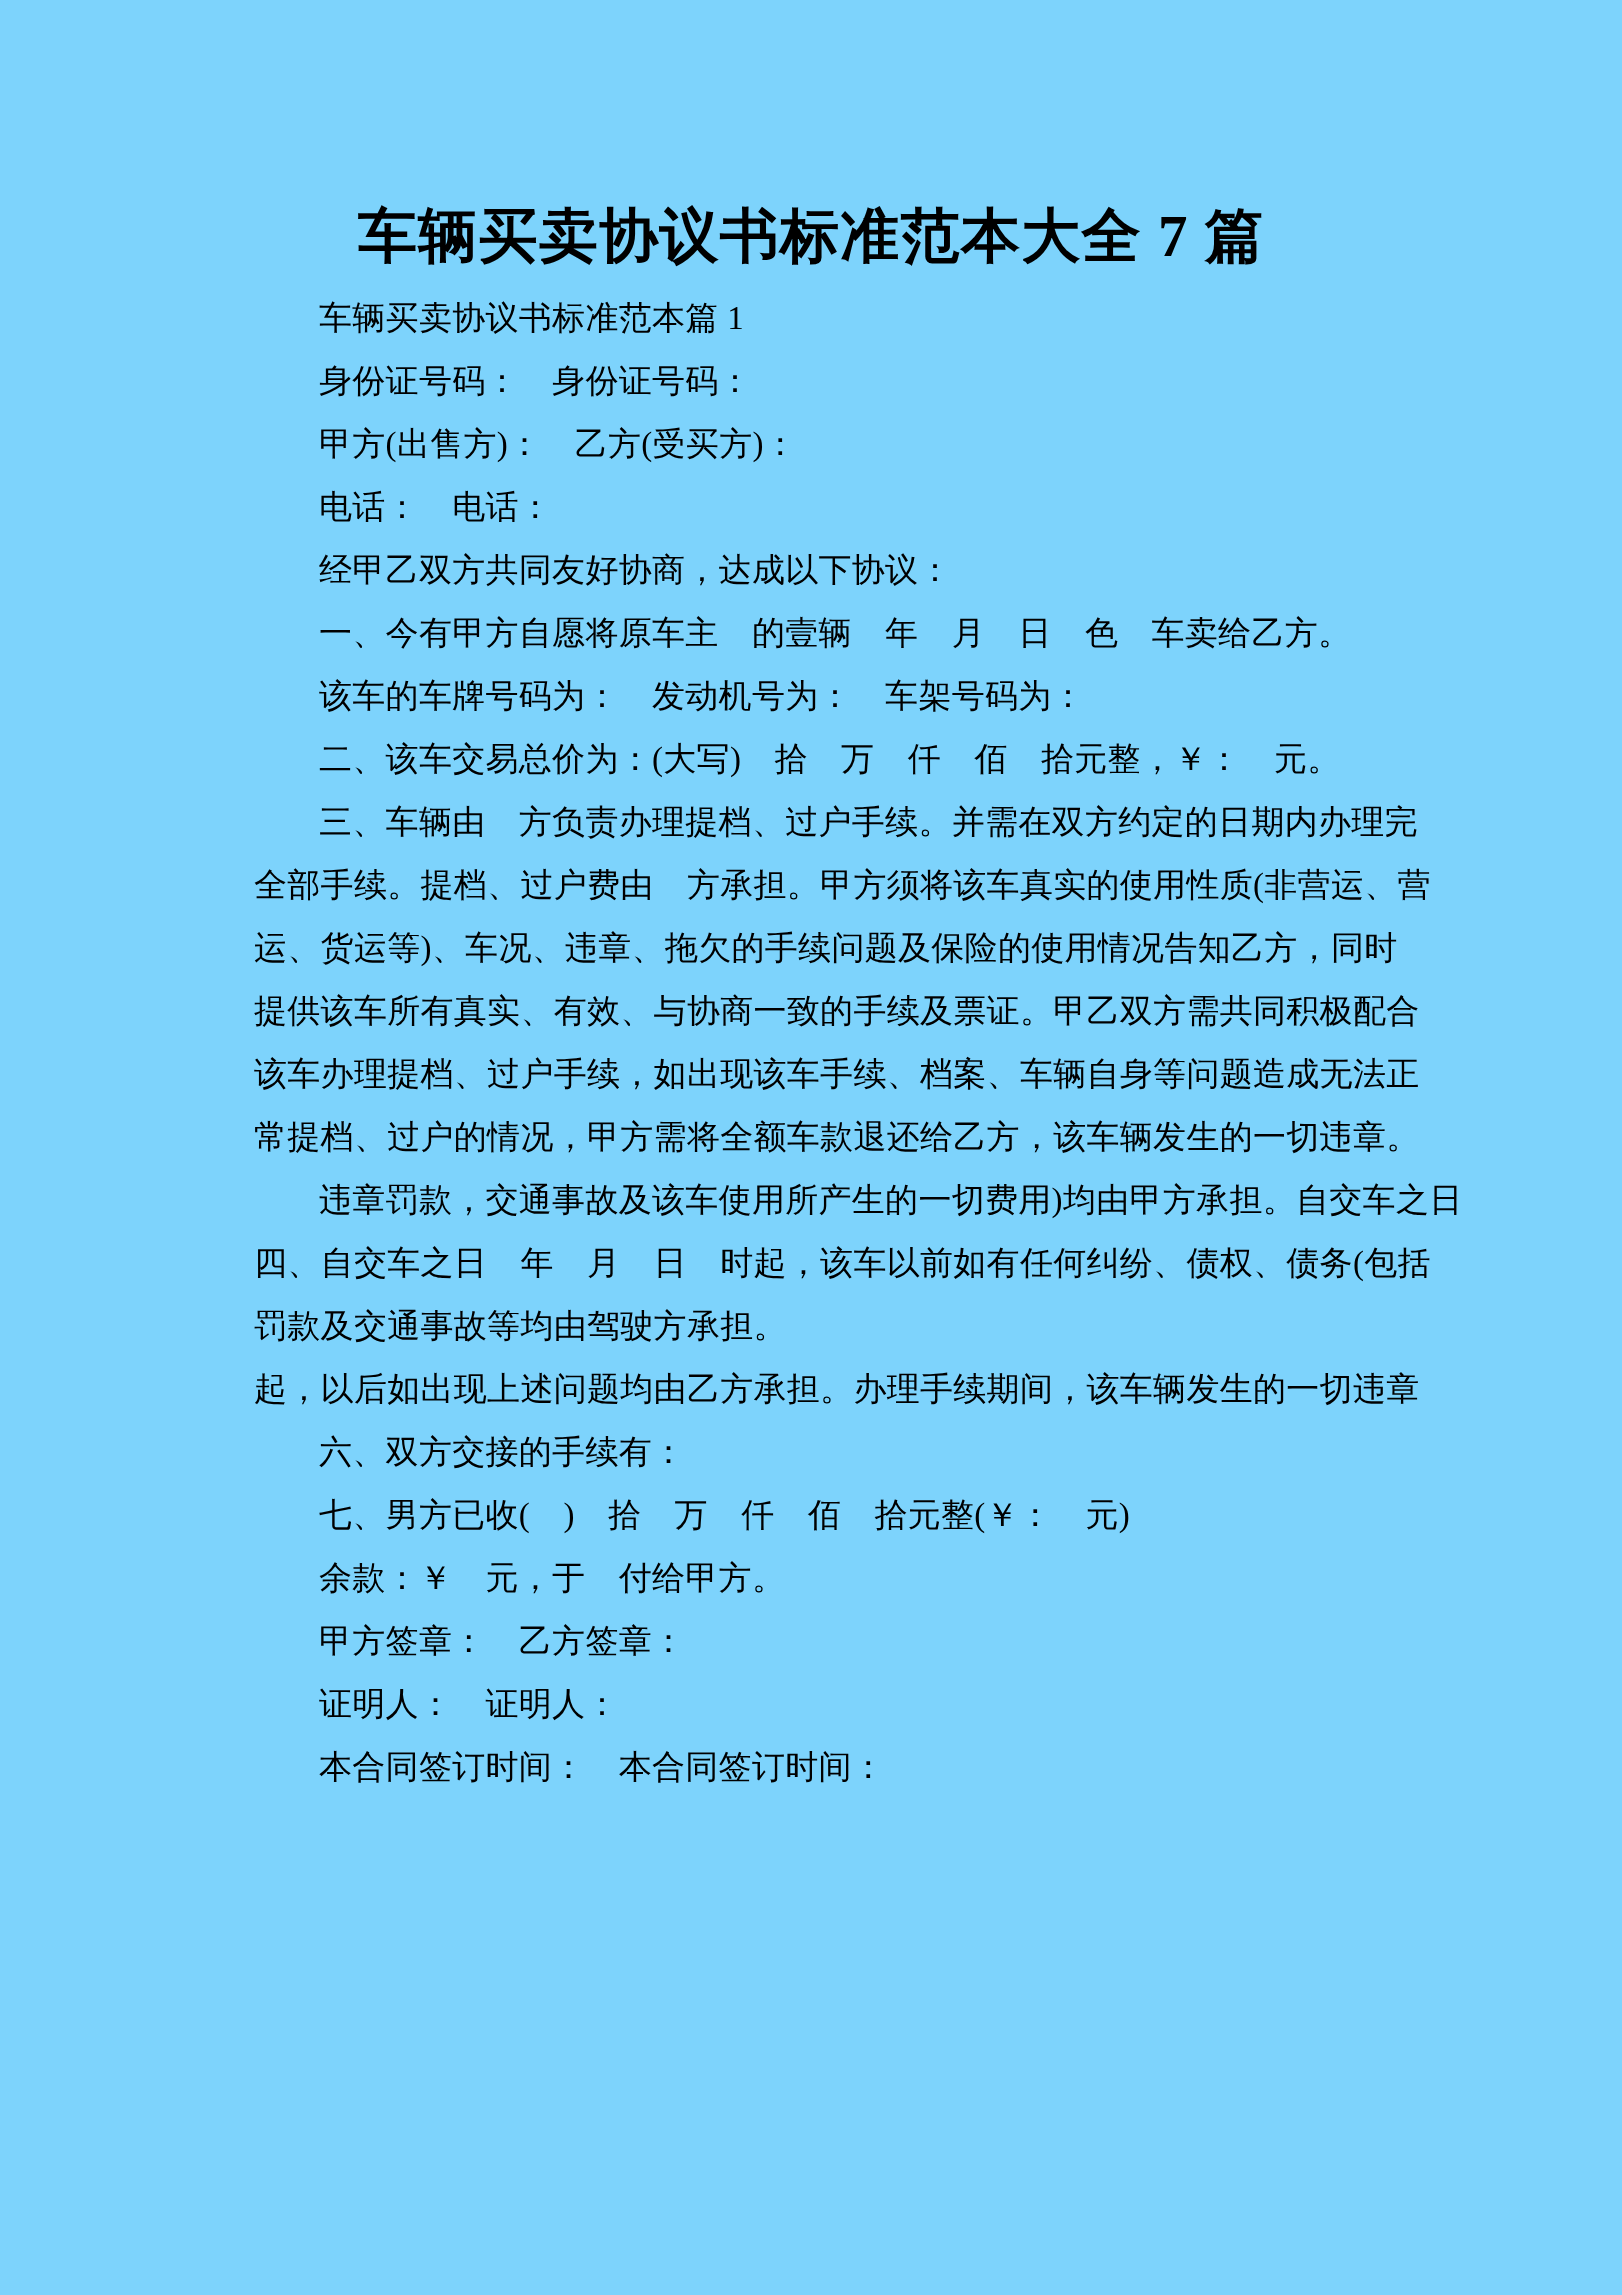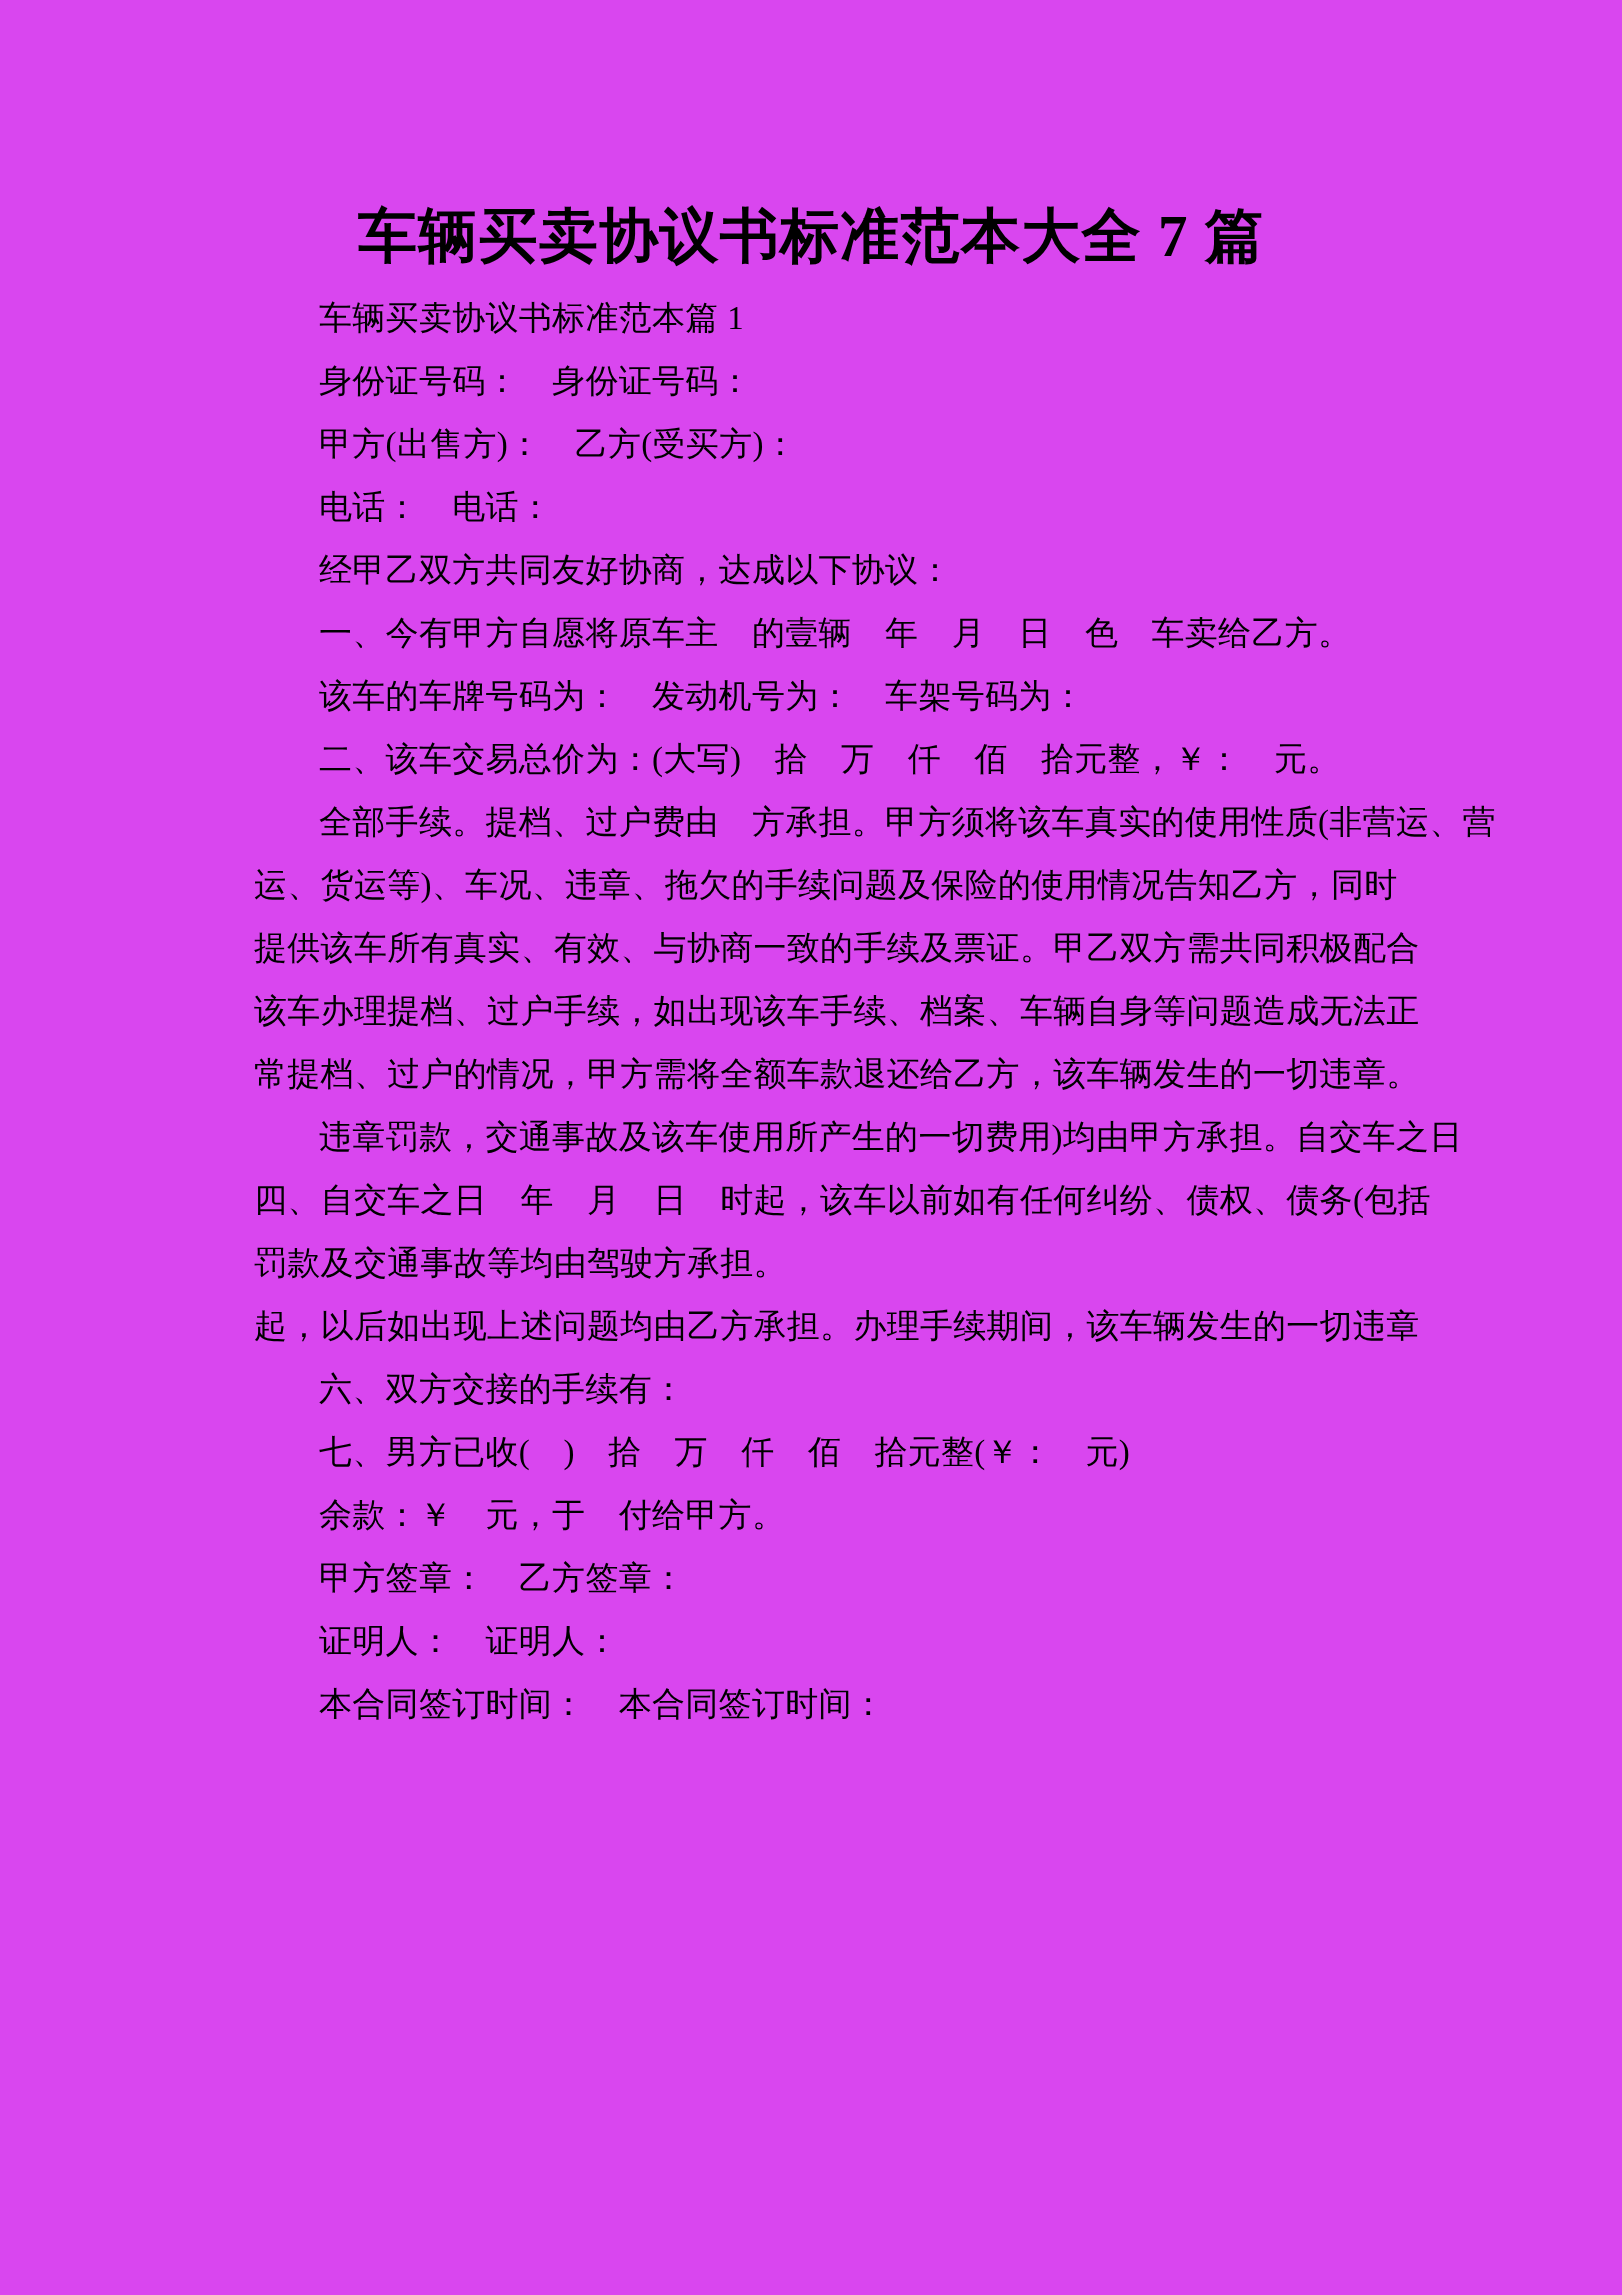--- a/index.html
+++ b/index.html
@@ -40,21 +40,21 @@
   .line {
     white-space: nowrap;
   }
   .para .line:first-child {
     text-indent: 65px; 
   }
 </style>
 </head>
 <body>
 
-<div class="page" style="background: #d946ef; color: rgb(0, 0, 0);">
+<div class="page" style="background: #7dd3fc; color: rgb(0, 0, 0);">
   <h1 class="title">车辆买卖协议书标准范本大全 7 篇</h1>
   <div class="body">
       <div class="para">
         <div class="line">车辆买卖协议书标准范本篇 1</div>
       </div>
       <div class="para">
         <div class="line">身份证号码：　身份证号码：</div>
       </div>
       <div class="para">
         <div class="line">甲方(出售方)：　乙方(受买方)：</div>
@@ -68,20 +68,21 @@
       <div class="para">
         <div class="line">一、今有甲方自愿将原车主　的壹辆　年　月　日　色　车卖给乙方。</div>
       </div>
       <div class="para">
         <div class="line">该车的车牌号码为：　发动机号为：　车架号码为：</div>
       </div>
       <div class="para">
         <div class="line">二、该车交易总价为：(大写)　拾　万　仟　佰　拾元整，￥：　元。</div>
       </div>
       <div class="para">
+        <div class="line">三、车辆由　方负责办理提档、过户手续。并需在双方约定的日期内办理完</div>
         <div class="line">全部手续。提档、过户费由　方承担。甲方须将该车真实的使用性质(非营运、营</div>
         <div class="line">运、货运等)、车况、违章、拖欠的手续问题及保险的使用情况告知乙方，同时</div>
         <div class="line">提供该车所有真实、有效、与协商一致的手续及票证。甲乙双方需共同积极配合</div>
         <div class="line">该车办理提档、过户手续，如出现该车手续、档案、车辆自身等问题造成无法正</div>
         <div class="line">常提档、过户的情况，甲方需将全额车款退还给乙方，该车辆发生的一切违章。</div>
       </div>
       <div class="para">
         <div class="line">违章罚款，交通事故及该车使用所产生的一切费用)均由甲方承担。自交车之日</div>
         <div class="line">四、自交车之日　年　月　日　时起，该车以前如有任何纠纷、债权、债务(包括</div>
         <div class="line">罚款及交通事故等均由驾驶方承担。</div>

